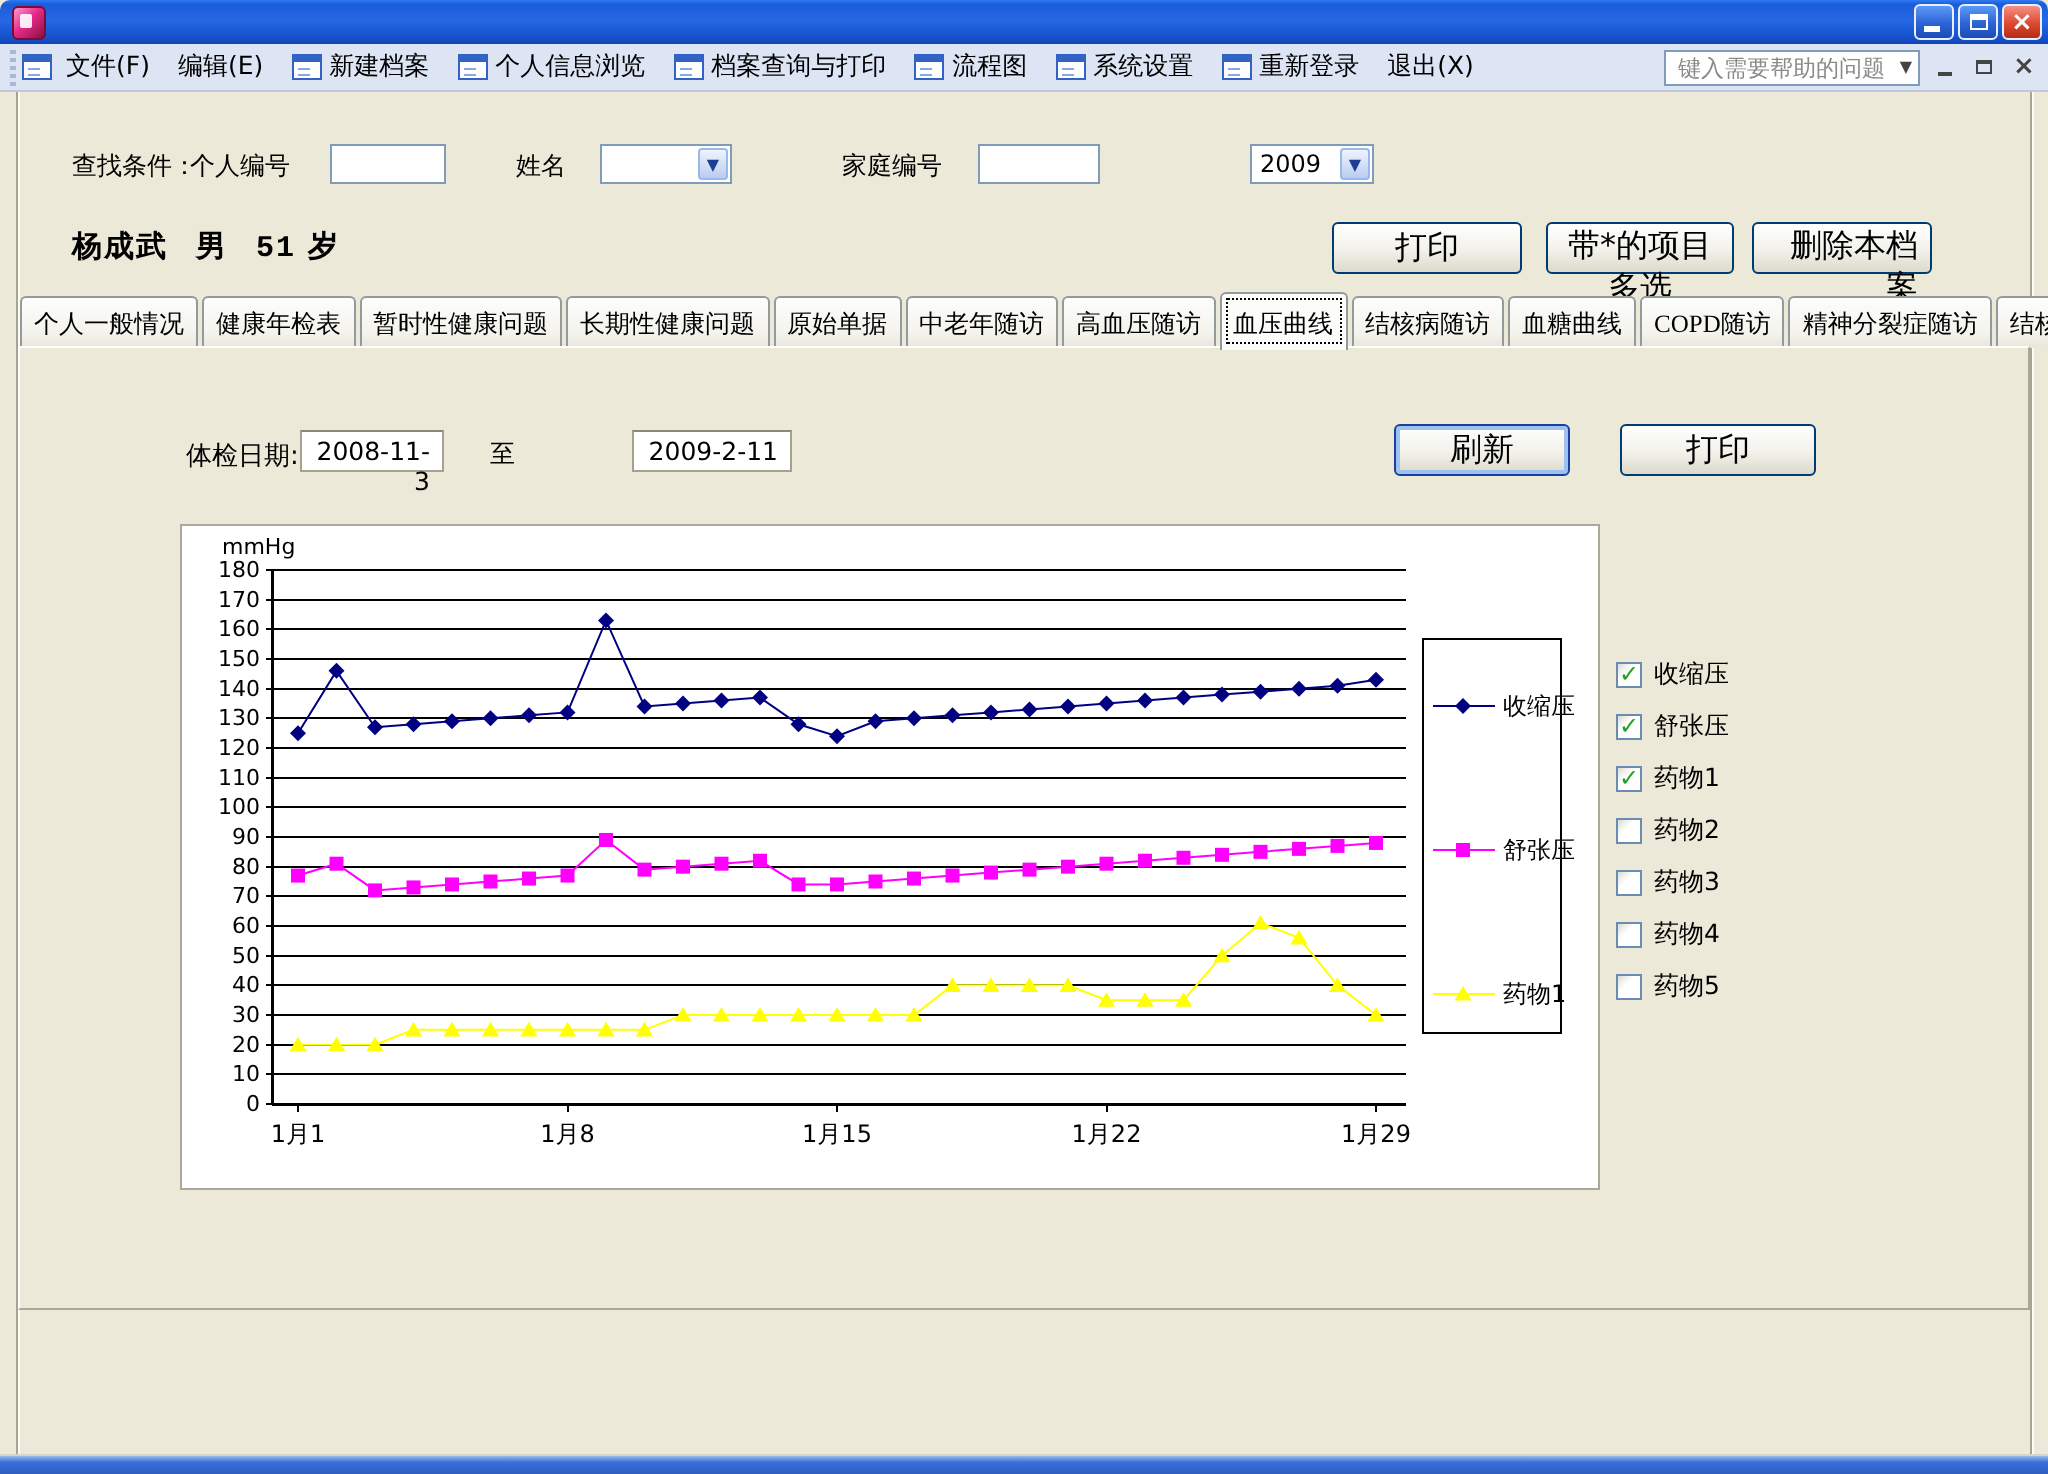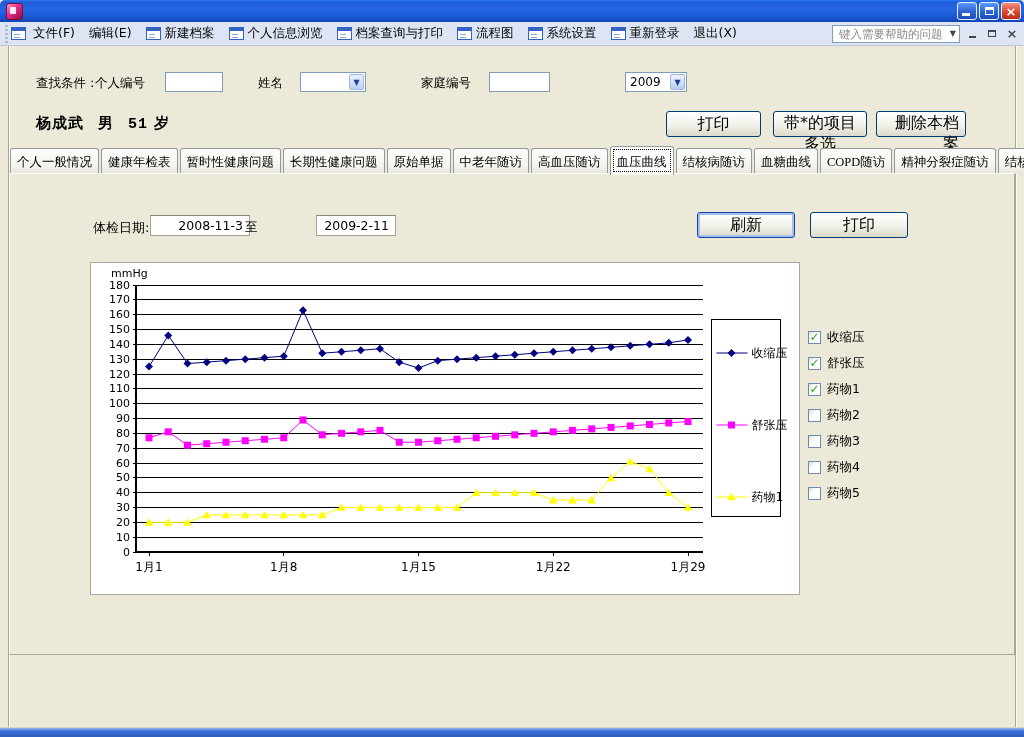--- a/index.html
+++ b/index.html
@@ -78,21 +78,21 @@
   .tab.selected{height:29px;padding-top:7px;background:#fcfcfa;position:relative;z-index:3;
     outline:1px dotted #000;outline-offset:-4px;margin-bottom:-1px;}
   
   .panel{position:absolute;left:9px;top:173px;width:1006px;height:482px;background:#ece9d8;
     border:1px solid;border-color:#ffffff #aca899 #aca899 #ffffff;box-sizing:border-box;}
   .date-lbl{position:absolute;left:93px;top:219px;font-size:13px;}
   .date-input{position:absolute;top:215px;height:21px;box-sizing:border-box;background:#fff;
     border:1px solid #a5a294;border-top-color:#8a8878;font-size:12.5px;text-align:right;
     padding:2px 6px 0 0;}
   .to-lbl{position:absolute;left:245px;top:219px;font-size:12.5px;}
-  .btn-refresh{left:697px;top:212px;width:98px;
+  .btn-refresh{left:697px;top:212px;width:88px;
     border:1px solid #17419c;box-shadow:inset 0 0 0 2px #9dc1f0;}
   .btn-print2{left:810px;top:212px;width:98px;}
   .chart-box{position:absolute;left:90px;top:262px;width:708px;height:331px;background:#fff;
     border:1px solid #aca899;box-sizing:content-box;}
   
   .checkbox-col{position:absolute;left:808px;top:324px;width:110px;}
   .cb-row{display:flex;align-items:center;height:26px;gap:6px;cursor:default;}
   .xp-cb{width:13px;height:13px;box-sizing:border-box;border:1px solid #6a8cb0;background:
     linear-gradient(135deg,#dcdcd4 0%,#ffffff 40%);display:flex;align-items:center;
     justify-content:center;font-size:12px;font-weight:bold;color:#21a121;line-height:10px;}
@@ -218,21 +218,21 @@
       <div class="tab">结核病随访</div>
       <div class="tab">血糖曲线</div>
       <div class="tab">COPD随访</div>
       <div class="tab">精神分裂症随访</div>
       <div class="tab">结核病随访</div>
     </div>
 
   <div class="panel"></div>
 
   <span class="date-lbl">体检日期:</span>
-  <span class="date-input" style="left:150px;width:100px;">2008-11-3</span>
+  <span class="date-input" style="left:150px;width:72px;">2008-11-3</span>
   <span class="to-lbl">至</span>
   <span class="date-input" style="left:268px;width:80px;margin-left:48px;">2009-2-11</span>
   <button class="xp-btn btn-refresh">刷新</button>
   <button class="xp-btn btn-print2">打印</button>
 
   <div class="chart-box">
     <svg id="chart-svg" width="708" height="331">
         <line x1="42" y1="289" x2="45" y2="289" stroke="#000" stroke-width="1" shape-rendering="crispEdges"></line>
         <text x="39" y="292.5" text-anchor="end" font-size="11" font-family="DejaVu Sans, sans-serif" fill="#000">0</text>
         <line x1="45" y1="274.1666666666667" x2="612" y2="274.1666666666667" stroke="#000" stroke-width="1" shape-rendering="crispEdges"></line>

